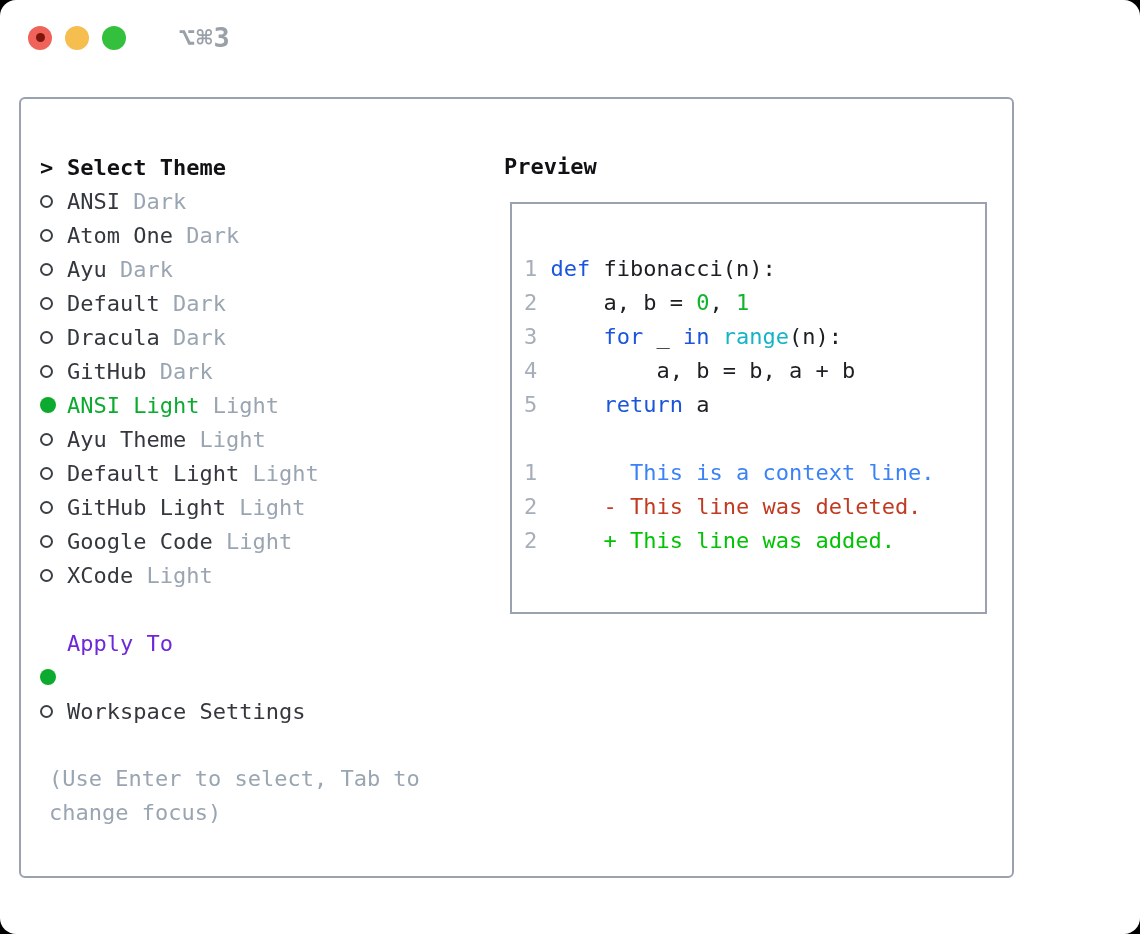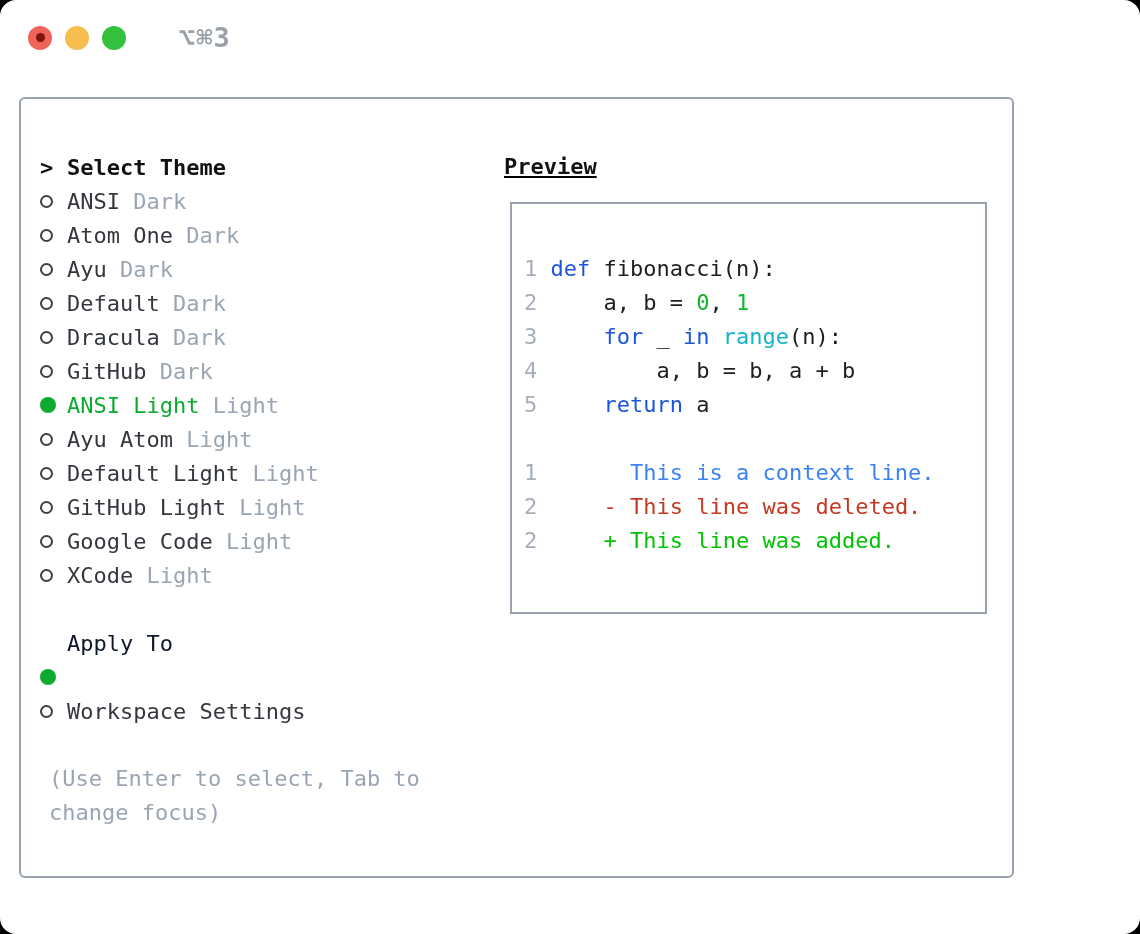--- a/index.html
+++ b/index.html
@@ -49,34 +49,34 @@
     display: flex; align-items: center;
   }
   .circle-open {
     width: 13px; height: 13px; border: 2px solid #3b4046; border-radius: 50%;
   }
   .circle-filled {
     width: 16px; height: 16px; border-radius: 50%; background: #0cab30;
   }
   .prefix-caret { font-weight: bold; color: #101114; font-size: 22px; }
   .row.header .label { font-weight: bold; color: #101114; text-align: center; }
-  .row.header2 .label { color: #0f172a; }
+  .row.header2 .label { color: #6d28d9; }
   .row .tag { color: #9aa5b2; text-align: right; }
   .row.selected .label { color: #0cab30; }
 
   .apply-block { margin-top: 34px; }
   .help {
     margin-top: 34px; padding-left: 28px;
     width: 420px;
     font-size: 22px; line-height: 34px; color: #9aa5b2;
     white-space: pre-line;
   }
 
   
-  .right-col { position: absolute; left: 483px; top: 51px; text-decoration: underline; }
+  .right-col { position: absolute; left: 483px; top: 51px; }
   .preview-title {
     font-size: 22px; line-height: 34px; font-weight: bold; color: #101114;
   }
   .preview-box {
     position: absolute; left: 489px; top: 103px;
     width: 477px; height: 412px;
     border: 2px solid #99a2ae;
     background: #fff;
     padding: 48px 10px 0 12px;
     overflow: hidden;
@@ -118,21 +118,21 @@
       </div>
 
       <div id="theme-list">
           <div class="row"><span class="bullet-slot"><span class="circle-open"></span></span><span class="label">ANSI</span><span class="tag"> Dark</span></div>
           <div class="row"><span class="bullet-slot"><span class="circle-open"></span></span><span class="label">Atom One</span><span class="tag"> Dark</span></div>
           <div class="row"><span class="bullet-slot"><span class="circle-open"></span></span><span class="label">Ayu</span><span class="tag"> Dark</span></div>
           <div class="row"><span class="bullet-slot"><span class="circle-open"></span></span><span class="label">Default</span><span class="tag"> Dark</span></div>
           <div class="row"><span class="bullet-slot"><span class="circle-open"></span></span><span class="label">Dracula</span><span class="tag"> Dark</span></div>
           <div class="row"><span class="bullet-slot"><span class="circle-open"></span></span><span class="label">GitHub</span><span class="tag"> Dark</span></div>
           <div class="row selected"><span class="bullet-slot"><span class="circle-filled"></span></span><span class="label">ANSI Light</span><span class="tag"> Light</span></div>
-          <div class="row"><span class="bullet-slot"><span class="circle-open"></span></span><span class="label">Ayu Atom</span><span class="tag"> Light</span></div>
+          <div class="row"><span class="bullet-slot"><span class="circle-open"></span></span><span class="label">Ayu Theme</span><span class="tag"> Light</span></div>
           <div class="row"><span class="bullet-slot"><span class="circle-open"></span></span><span class="label">Default Light</span><span class="tag"> Light</span></div>
           <div class="row"><span class="bullet-slot"><span class="circle-open"></span></span><span class="label">GitHub Light</span><span class="tag"> Light</span></div>
           <div class="row"><span class="bullet-slot"><span class="circle-open"></span></span><span class="label">Google Code</span><span class="tag"> Light</span></div>
           <div class="row"><span class="bullet-slot"><span class="circle-open"></span></span><span class="label">XCode</span><span class="tag"> Light</span></div>
         </div>
 
       <div class="apply-block">
         <div class="row header2">
           <span class="bullet-slot"></span>
           <span class="label">Apply To</span>

